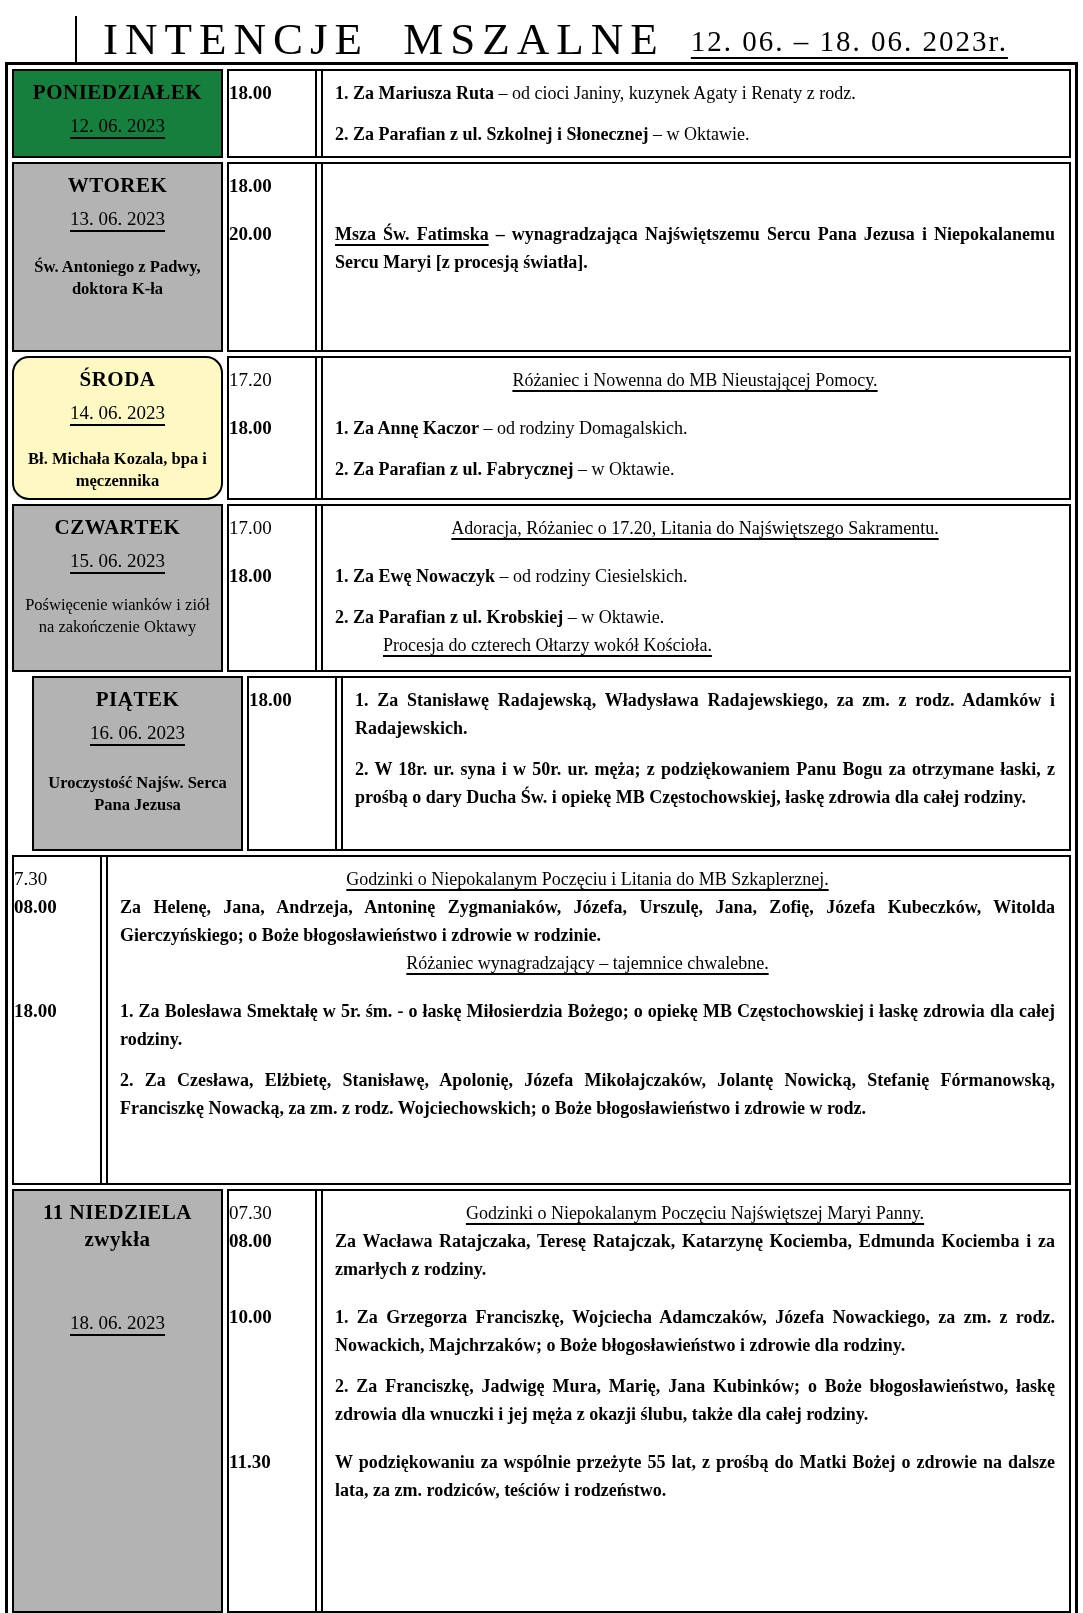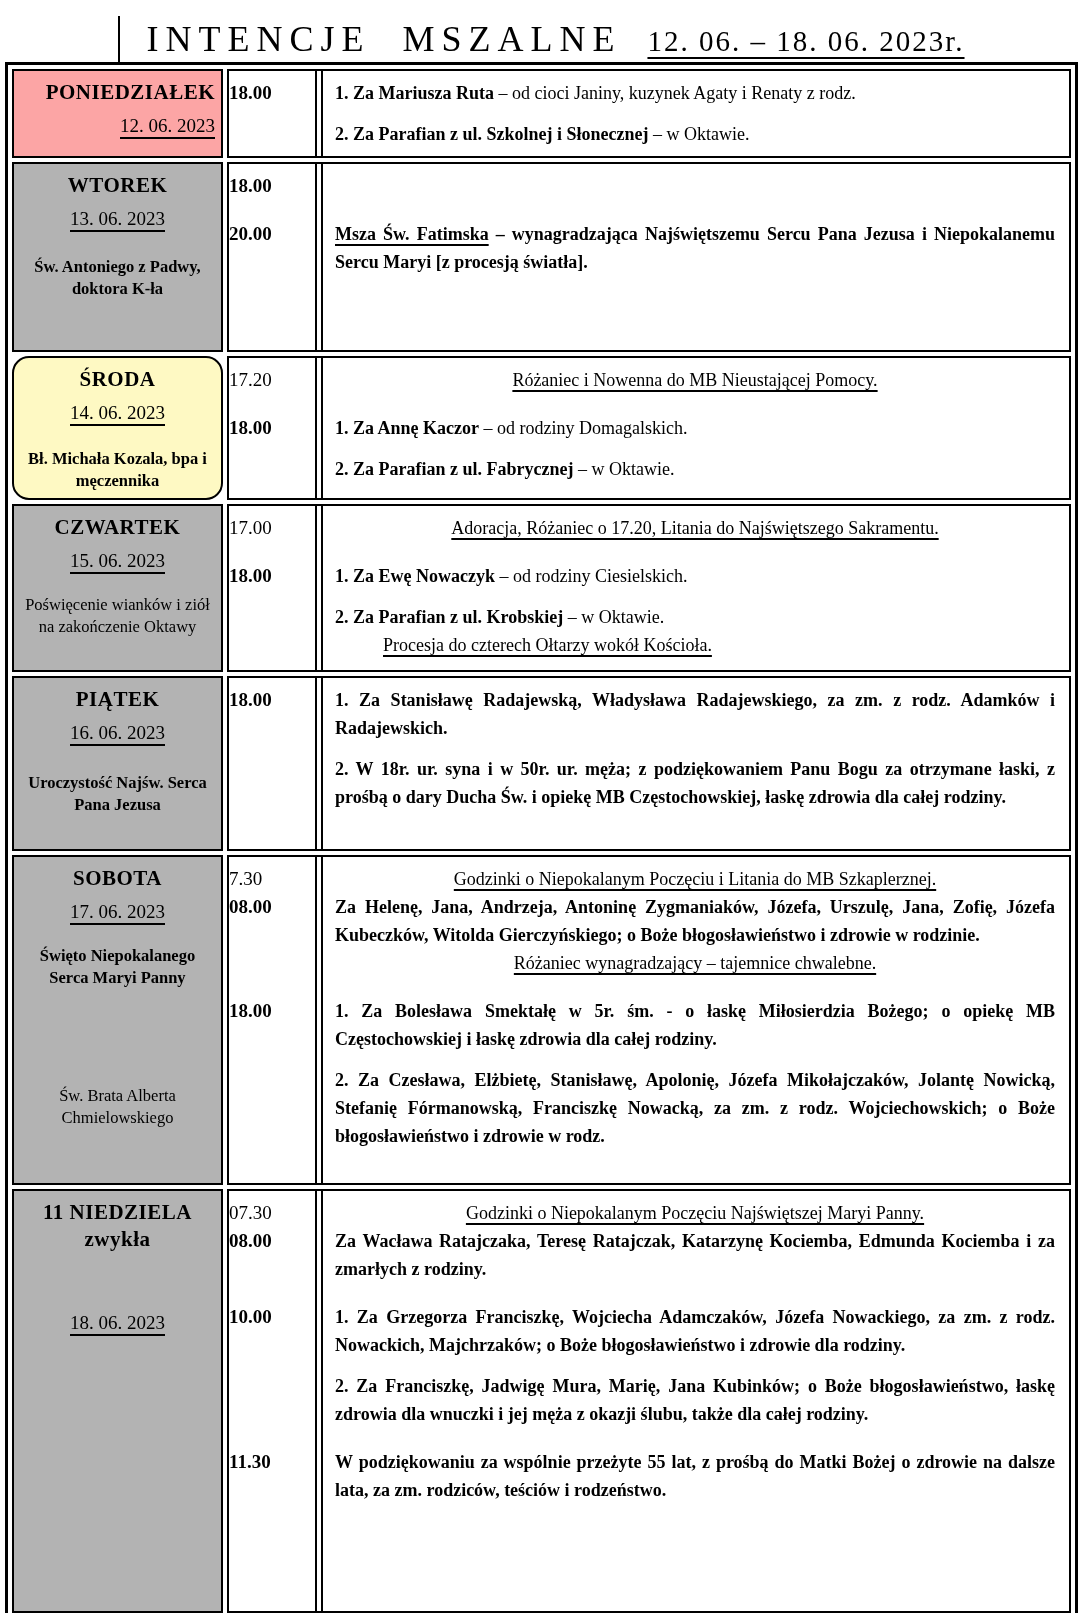--- a/index.html
+++ b/index.html
@@ -8,21 +8,21 @@
     font-family:"Liberation Serif","DejaVu Serif",serif;color:#000;
     box-sizing:border-box;
   }
   
   .title-row{
     height:56px;display:flex;align-items:flex-end;justify-content:center;
     gap:26px;padding-top:6px;
   }
   .cursor{width:2px;height:46px;background:#000;align-self:flex-end;margin-bottom:0;}
   .title{
-    font-size:36px;line-height:46px;letter-spacing:7px;word-spacing:16px;
+    font-size:45px;line-height:46px;letter-spacing:7px;word-spacing:16px;
     font-weight:normal;white-space:nowrap;
   }
   .title-date{
     font-size:29px;line-height:40px;letter-spacing:2px;white-space:nowrap;
     text-decoration:underline;text-underline-offset:6px;text-decoration-thickness:2px;
     padding-bottom:1px;
   }
   
   .mass-table{
     margin:0 5px;border:3px solid #000;padding:4px;
@@ -71,21 +71,21 @@
 <body>
 
 <div class="page">
   <div class="title-row">
     <span class="cursor"></span>
     <span class="title">INTENCJE MSZALNE</span>
     <span class="title-date">12. 06. – 18. 06. 2023r.</span>
   </div>
   <div class="mass-table" id="mass-table">
       <div class="trow">
-        <div class="day-cell" style="background: #fca5a5; text-align: right;">
+        <div class="day-cell" style="background: #15803d;">
           <div class="dname">PONIEDZIAŁEK</div>
           <div class="wrap"><div class="ddate">12. 06. 2023</div></div>
         </div>
         <div class="content-cell" style="min-height: 86px;">
           <div class="entry tight">
             <div class="etime tb">18.00</div>
             <div class="etext">
               <div class="para tight left"><span class="b">1. Za Mariusza Ruta</span><span> – od cioci Janiny, kuzynek Agaty i Renaty z rodz.</span></div>
               <div class="para left"><span class="b">2. Za Parafian z ul. Szkolnej i Słonecznej</span><span> – w Oktawie.</span></div>
             </div>
@@ -149,42 +149,36 @@
             <div class="etime tb">18.00</div>
             <div class="etext">
               <div class="para tight left"><span class="b">1. Za Ewę Nowaczyk</span><span> – od rodziny Ciesielskich.</span></div>
               <div class="para left"><span class="b">2. Za Parafian z ul. Krobskiej</span><span> – w Oktawie.</span></div>
               <div class="para tight left" style="margin-left: 48px;"><span class="u">Procesja do czterech Ołtarzy wokół Kościoła.</span></div>
             </div>
           </div>
         </div>
       </div>
       <div class="trow">
-        <div class="day-cell" style="background: rgb(179, 179, 179);">
+        <div class="day-cell" style="background: rgb(179, 179, 179); margin-left: 20px;">
           <div class="dname">PIĄTEK</div>
           <div class="wrap"><div class="ddate">16. 06. 2023</div></div>
           <div class="dfeast" style="margin-top: 26px;">Uroczystość Najśw. Serca Pana Jezusa</div>
         </div>
         <div class="content-cell" style="min-height: 175px;">
           <div class="entry tight">
             <div class="etime tb">18.00</div>
             <div class="etext">
               <div class="para tight justify"><span class="b">1. Za Stanisławę Radajewską, Władysława Radajewskiego, za zm. z rodz. Adamków i Radajewskich.</span></div>
               <div class="para justify"><span class="b">2. W 18r. ur. syna i w 50r. ur. męża; z podziękowaniem Panu Bogu za otrzymane łaski, z prośbą o dary Ducha Św. i opiekę MB Częstochowskiej, łaskę zdrowia dla całej rodziny.</span></div>
             </div>
           </div>
         </div>
       </div>
       <div class="trow">
-        <div class="day-cell" style="background: rgb(179, 179, 179);">
-          <div class="dname">SOBOTA</div>
-          <div class="wrap"><div class="ddate">17. 06. 2023</div></div>
-          <div class="dfeast" style="margin-top: 20px;">Święto Niepokalanego Serca Maryi Panny</div>
-          <div class="dfeast light" style="margin-top: 96px;">Św. Brata Alberta Chmielowskiego</div>
-        </div>
         <div class="content-cell" style="min-height: 330px;">
           <div class="entry tight">
             <div class="etime">7.30</div>
             <div class="etext">
               <div class="para tight center"><span class="u">Godzinki o Niepokalanym Poczęciu i Litania do MB Szkaplerznej.</span></div>
             </div>
           </div>
           <div class="entry tight">
             <div class="etime tb">08.00</div>
             <div class="etext">

